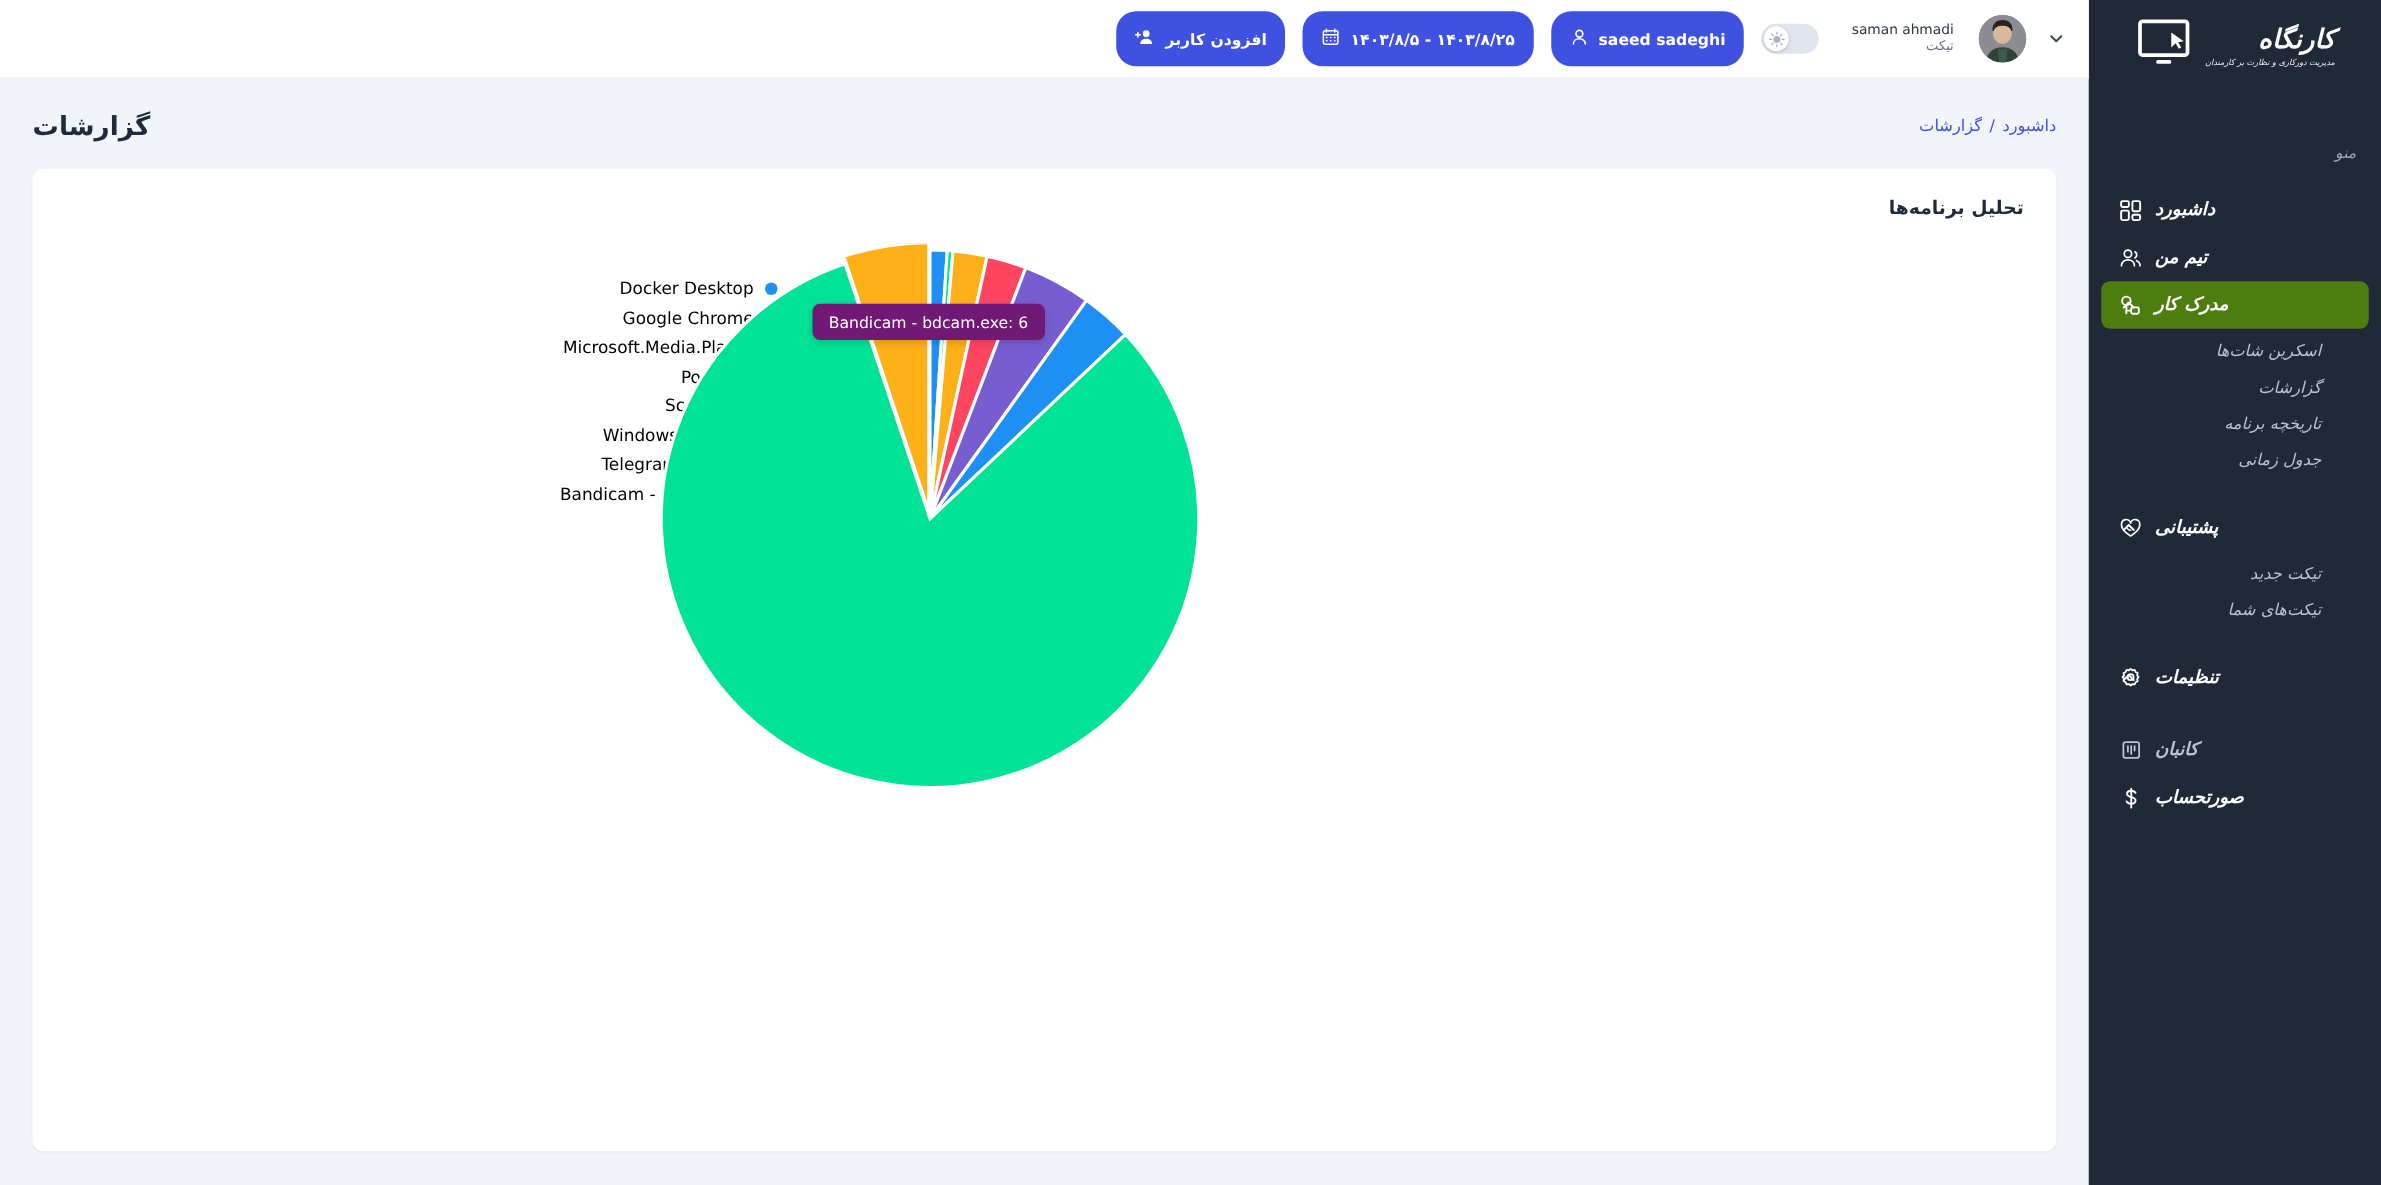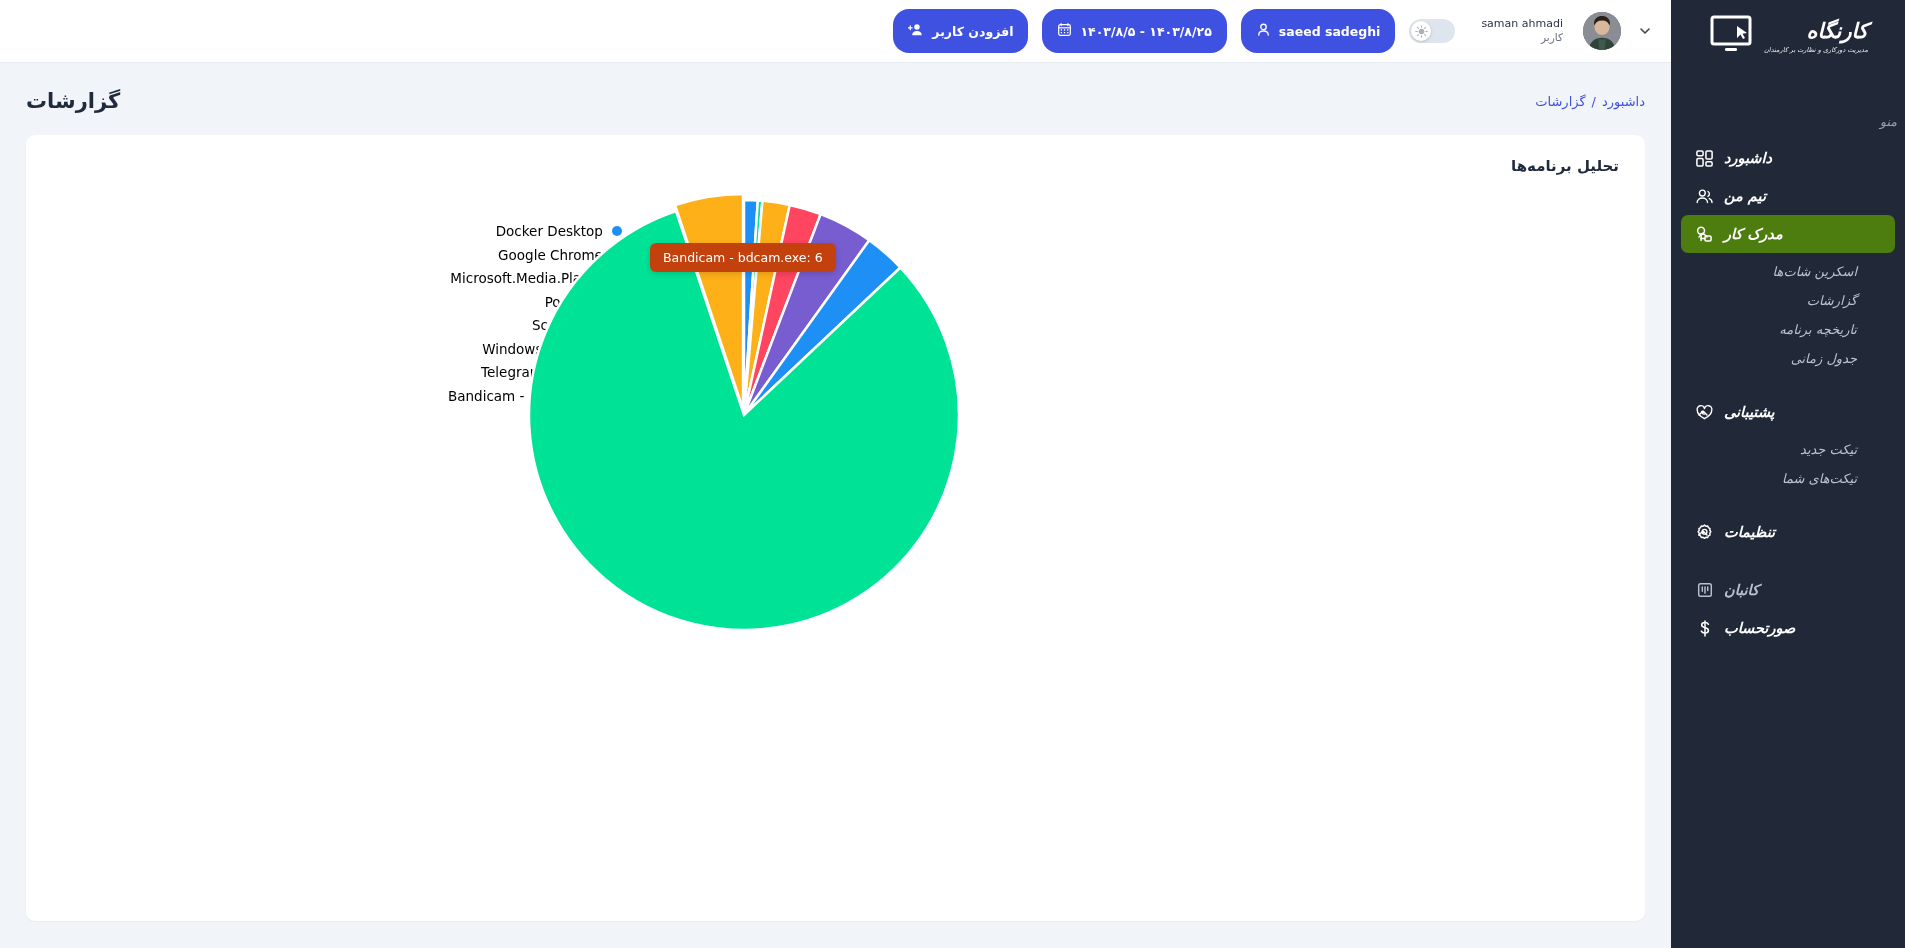--- a/index.html
+++ b/index.html
@@ -32,22 +32,22 @@
     font-size: 21px; font-weight: 700; color: #fff;
     letter-spacing: .5px;
   }
   .brand-sub {
     font-size: 6.5px; color: #e7eaf0; margin-top: 5px; white-space: nowrap;
   }
   .monitor-icon { flex: 0 0 auto; }
 
   .menu-label {
     color: #9aa3b2; font-size: 12.5px;
-    text-align: right; padding: 0 8px;
-    margin-top: 40px; margin-bottom: 10px;
+    text-align: right; padding: 0 20px;
+    margin-top: 40px; margin-bottom: 20px;
   }
 
   .nav-group { padding: 0 10px; }
   .nav-item {
     display: flex; align-items: center; justify-content: flex-end;
     gap: 10px;
     height: 38px; padding: 0 14px;
     border-radius: 7px;
     color: #ffffff; font-size: 14.5px; font-weight: 700;
     cursor: pointer; position: relative;
@@ -149,21 +149,21 @@
     font-size: 13.5px; color: #000000;
     font-family: "DejaVu Sans", "Liberation Sans", sans-serif;
     white-space: nowrap;
   }
   .legend-dot { width: 10px; height: 10px; border-radius: 50%; flex: 0 0 auto; }
 
   .pie-wrap { position: absolute; top: 20px; left: 472px; }
 
   .tooltip {
     position: absolute; left: 598px; top: 68px;
-    background: #c2410c; color: #fff;
+    background: #701a75; color: #fff;
     border-radius: 6px;
     padding: 7px 13px;
     font-size: 12.5px;
     direction: rtl;
     white-space: nowrap;
     box-shadow: 0 2px 6px rgba(0,0,0,.15);
   }
 </style>
 </head>
 <body>
@@ -306,21 +306,21 @@
           <rect width="38" height="38" fill="#8b8d94"></rect>
           <ellipse cx="19" cy="14.5" rx="7.6" ry="8.6" fill="#d9b79a"></ellipse>
           <path d="M11 11.5c0-5 3.6-7.5 8-7.5s8 2.5 8 7.5c0 1.2-.5 1.6-1 1.3-.6-2.6-3-4.2-7-4.2s-6.4 1.6-7 4.2c-.5.3-1-.1-1-1.3z" fill="#2a2118"></path>
           <path d="M6 38c0-7.6 5.8-12.2 13-12.2S32 30.4 32 38z" fill="#2f4339"></path>
           <path d="M15.2 25.9c1.2 2 6.4 2 7.6 0l-1 12h-5.6z" fill="#3d5a4c"></path>
         </svg>
       </span>
 
       <span class="user-meta">
         <div class="user-name">saman ahmadi</div>
-        <div class="user-role">کاربر</div>
+        <div class="user-role">تیکت</div>
       </span>
 
       <span class="theme-toggle">
         <span class="theme-knob">
           <svg width="13" height="13" viewBox="0 0 14 14" fill="none">
             <circle cx="7" cy="7" r="3" fill="#a9b1bf"></circle>
             <g stroke="#a9b1bf" stroke-width="1.1" stroke-linecap="round">
               <path d="M7 .8v1.6M7 11.6v1.6M.8 7h1.6M11.6 7h1.6M2.6 2.6l1.1 1.1M10.3 10.3l1.1 1.1M11.4 2.6l-1.1 1.1M3.7 10.3l-1.1 1.1"></path>
             </g>
           </svg>

